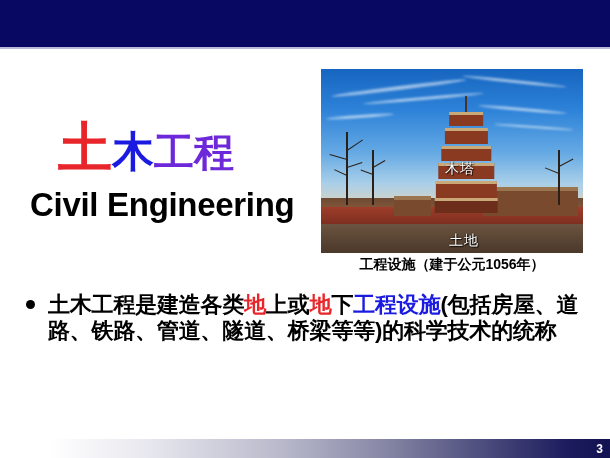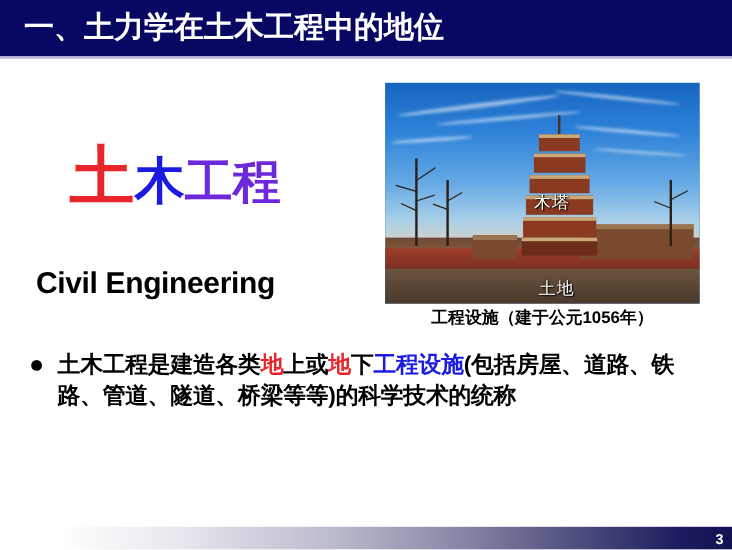--- a/index.html
+++ b/index.html
@@ -72,25 +72,24 @@
   .heading-cn .ch-gc {
     color: #6d28d9;
     font-size: 40px;
     font-weight: bold;
   }
   .heading-en {
     position: absolute;
     left: 30px;
     top: 186px;
     color: #000000;
-    font-size: 25px;
+    font-size: 33px;
     font-weight: bold;
     white-space: nowrap;
     letter-spacing: -0.3px;
-    margin-top: 36px;
   }
 
   
   .photo-wrap {
     position: absolute;
     left: 321px;
     top: 69px;
     width: 262px;
     height: 184px;
     overflow: hidden;
@@ -235,21 +234,21 @@
   .bullets {
     position: absolute;
     left: 24px;
     top: 292px;
     width: 562px;
   }
   .bullet {
     position: relative;
     padding-left: 24px;
     margin-bottom: 14px;
-    font-size: 19px;
+    font-size: 22px;
     font-weight: bold;
     line-height: 26px;
     color: #000000;
     letter-spacing: -0.2px;
   }
   .bullet .dot {
     position: absolute;
     left: 2px;
     top: 8px;
     width: 9px;
@@ -281,21 +280,20 @@
     line-height: 14px;
   }
 </style>
 </head>
 <body>
 
 <div class="slide">
 
   <div class="title-bar"></div>
   <div class="title-bar-underline"></div>
-  <div class="title-text">一、土力学在土木工程中的地位</div>
 
   <div class="heading-cn">
     <span class="ch-tu">土</span><span class="ch-mu">木</span><span class="ch-gc">工程</span>
   </div>
   <div class="heading-en">Civil Engineering</div>
 
   <div class="photo-wrap">
     <div class="photo">
       <div class="sky"></div>
       <div class="cloud c1"></div>

